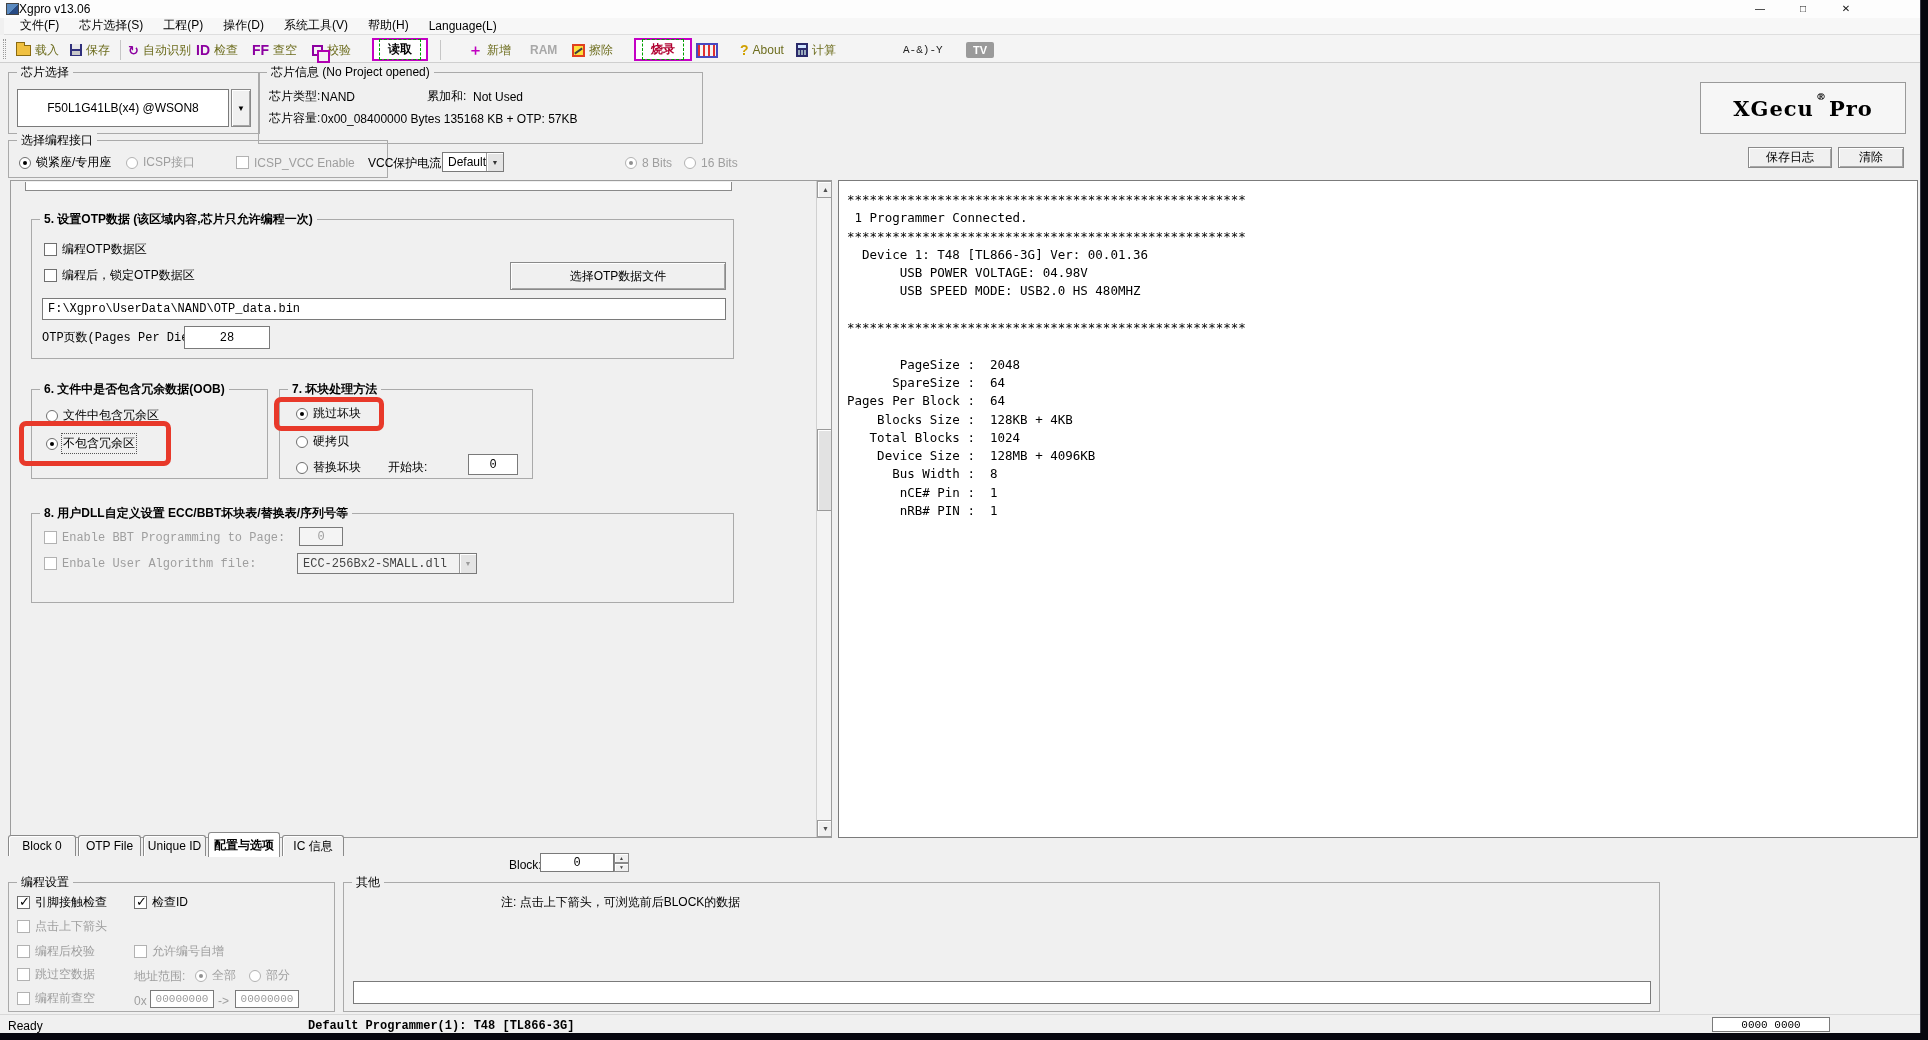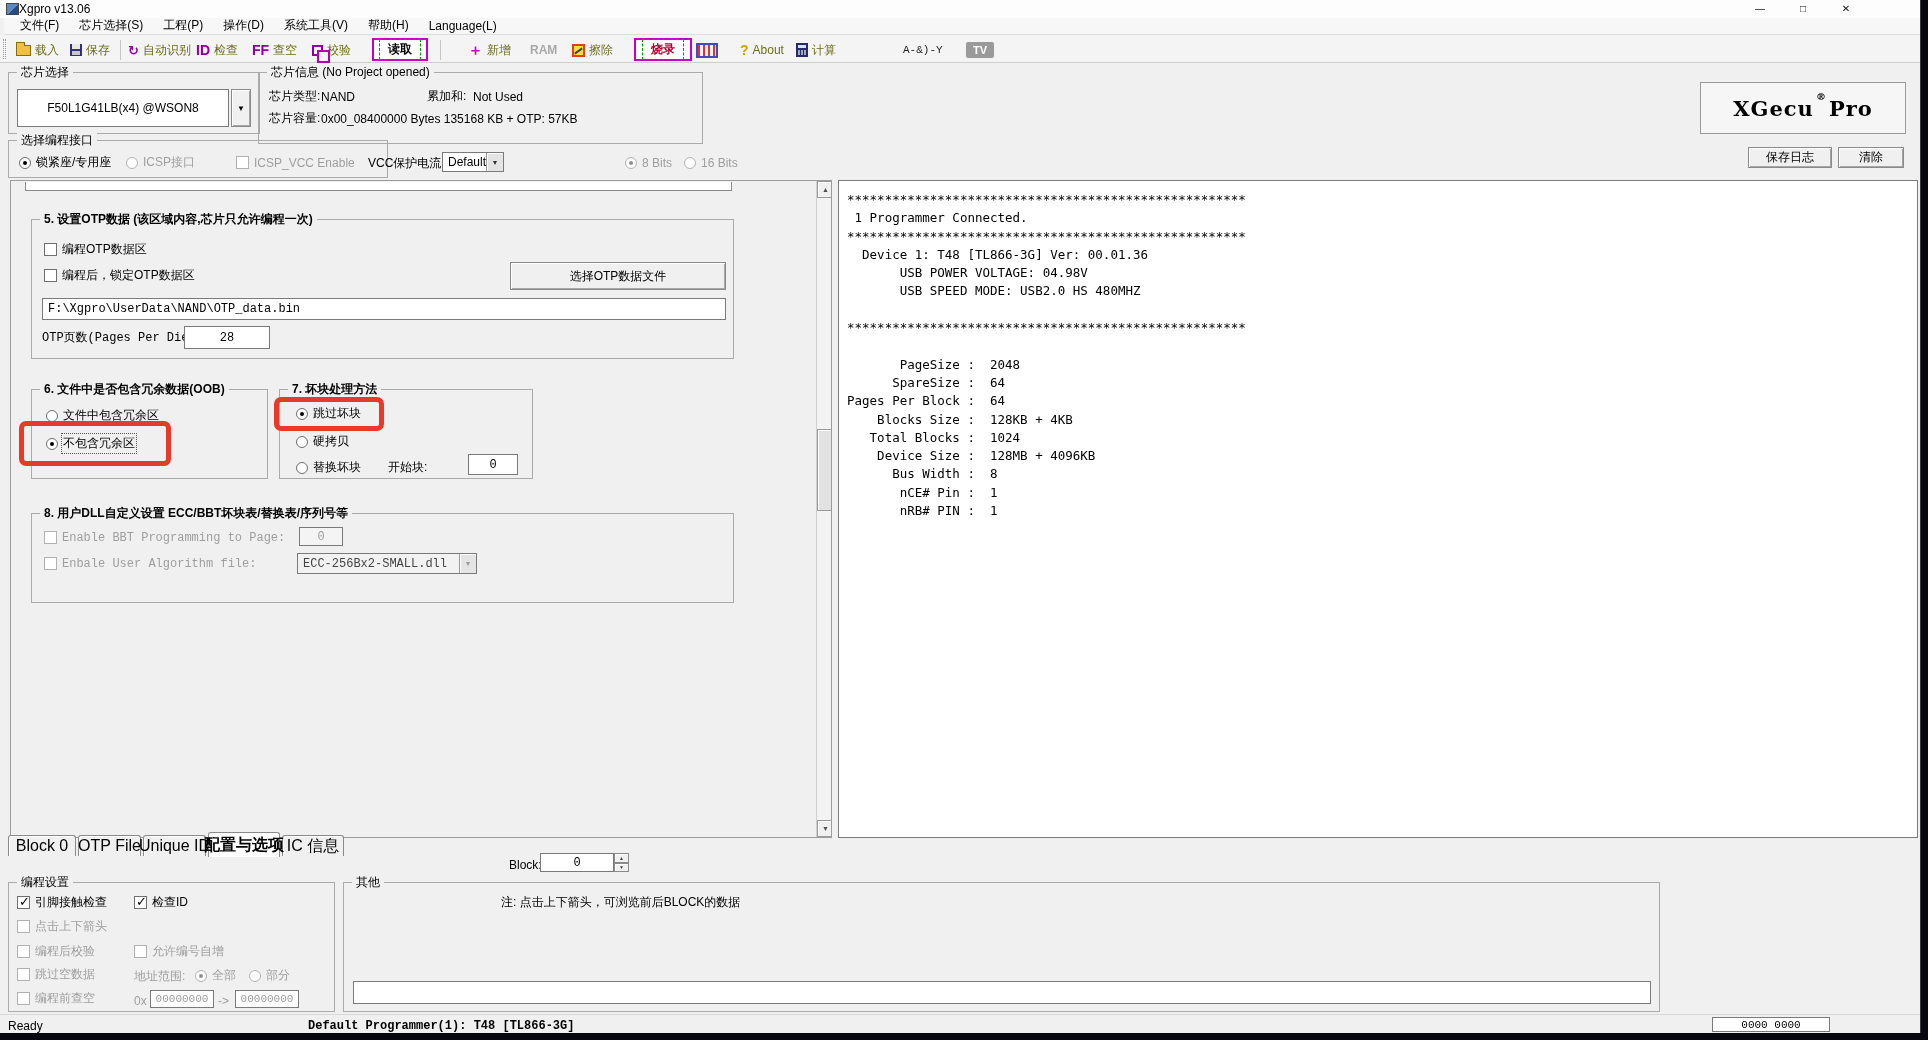--- a/index.html
+++ b/index.html
@@ -66,21 +66,21 @@
   
   .leftpanel{position:absolute;left:10px;top:180px;width:822px;height:658px;border:1px solid #9c9c9c;background:#f0f0f0;overflow:hidden}
   .logpanel{position:absolute;left:838px;top:180px;width:1080px;height:658px;background:#fff;border:1px solid #7b7b7b}
   .logpanel pre{font-family:"DejaVu Sans Mono","Liberation Mono",monospace;font-size:12.5px;line-height:18.3px;padding:10px 4px 0 8px;color:#000}
   .redbox{position:absolute;border:5px solid #e8392a;border-radius:7px;z-index:6;pointer-events:none;background:transparent}
   
   .sbar{position:absolute;left:805px;top:0;width:17px;height:656px;background:#f3f3f3;border-left:1px solid #d0d0d0}
   .sbtn{position:absolute;left:0;width:17px;height:17px;background:#f0f0f0;border:1px solid #9a9a9a;box-shadow:inset 1px 1px 0 #fff;display:flex;align-items:center;justify-content:center;font-size:7px;color:#505050}
   .sthumb{position:absolute;left:0;width:17px;background:#e2e2e2;border:1px solid #9a9a9a;box-shadow:inset 1px 1px 0 #fff}
   
-  .tab{position:absolute;top:835px;height:21px;background:#f0f0f0;border:1px solid #8a8a8a;border-bottom:none;border-radius:3px 3px 0 0;box-shadow:inset 1px 1px 0 #fff;display:flex;align-items:center;justify-content:center;font-size:16px;white-space:nowrap}
+  .tab{position:absolute;top:835px;height:21px;background:#f0f0f0;border:1px solid #8a8a8a;border-bottom:none;border-radius:3px 3px 0 0;box-shadow:inset 1px 1px 0 #fff;display:flex;align-items:center;justify-content:center;font-size:12px;white-space:nowrap}
   .tab.active{top:832px;height:25px;background:#fff;font-weight:bold;z-index:3}
   .spin{position:absolute;width:15px;height:19px;display:flex;flex-direction:column}
   .spin div{flex:1;background:#f0f0f0;border:1px solid #8a8a8a;box-shadow:inset 1px 1px 0 #fff;display:flex;align-items:center;justify-content:center;font-size:5px;color:#444}
   
   .statusbar{position:absolute;left:0;top:1014px;width:1921px;height:19px;background:#f0f0f0;border-top:1px solid #d8d8d8}
   .brandbox{position:absolute;left:1700px;top:82px;width:206px;height:52px;background:#f6f6f6;border:1px solid #9a9a9a;display:flex;align-items:center;justify-content:center;gap:2px;font-family:"DejaVu Serif","Liberation Serif",serif;font-weight:bold;font-size:21px;letter-spacing:1px}
   .brandbox .reg{font-size:10px;vertical-align:super;align-self:flex-start;margin-top:8px}
   .lbl{white-space:nowrap}
 </style>
 </head>

